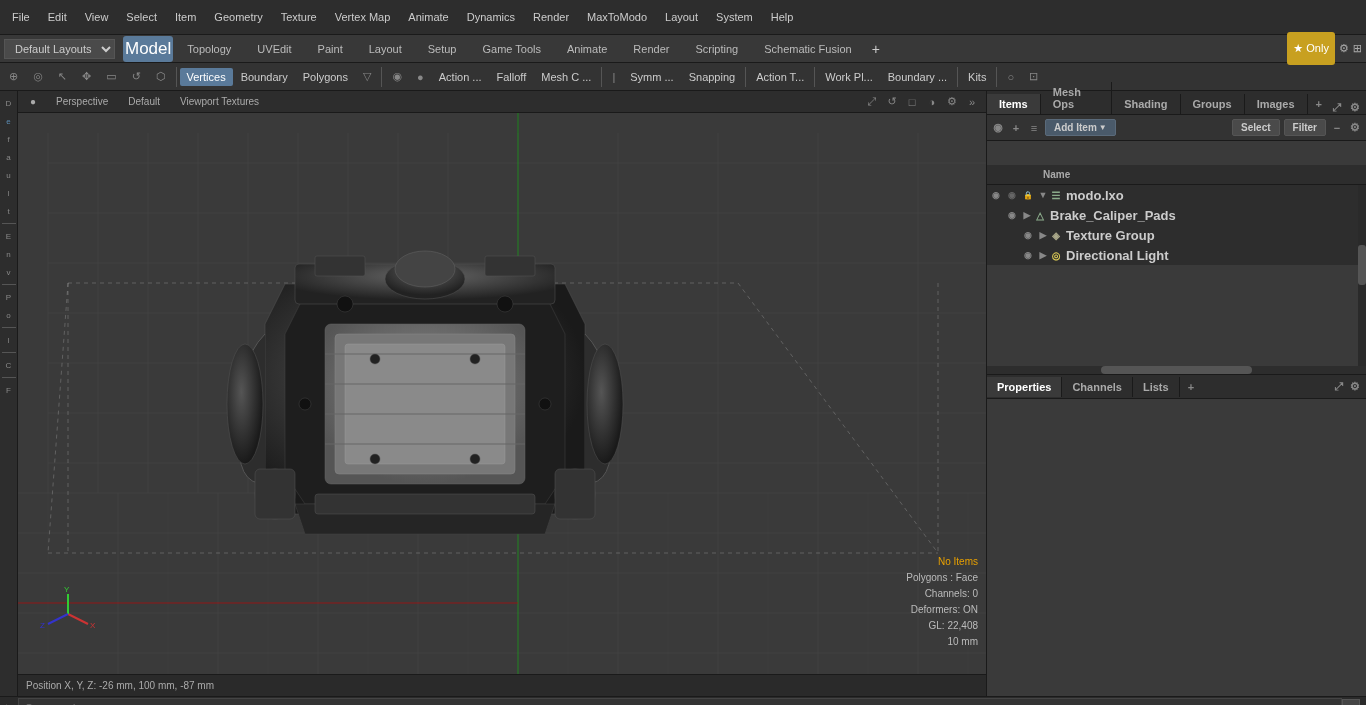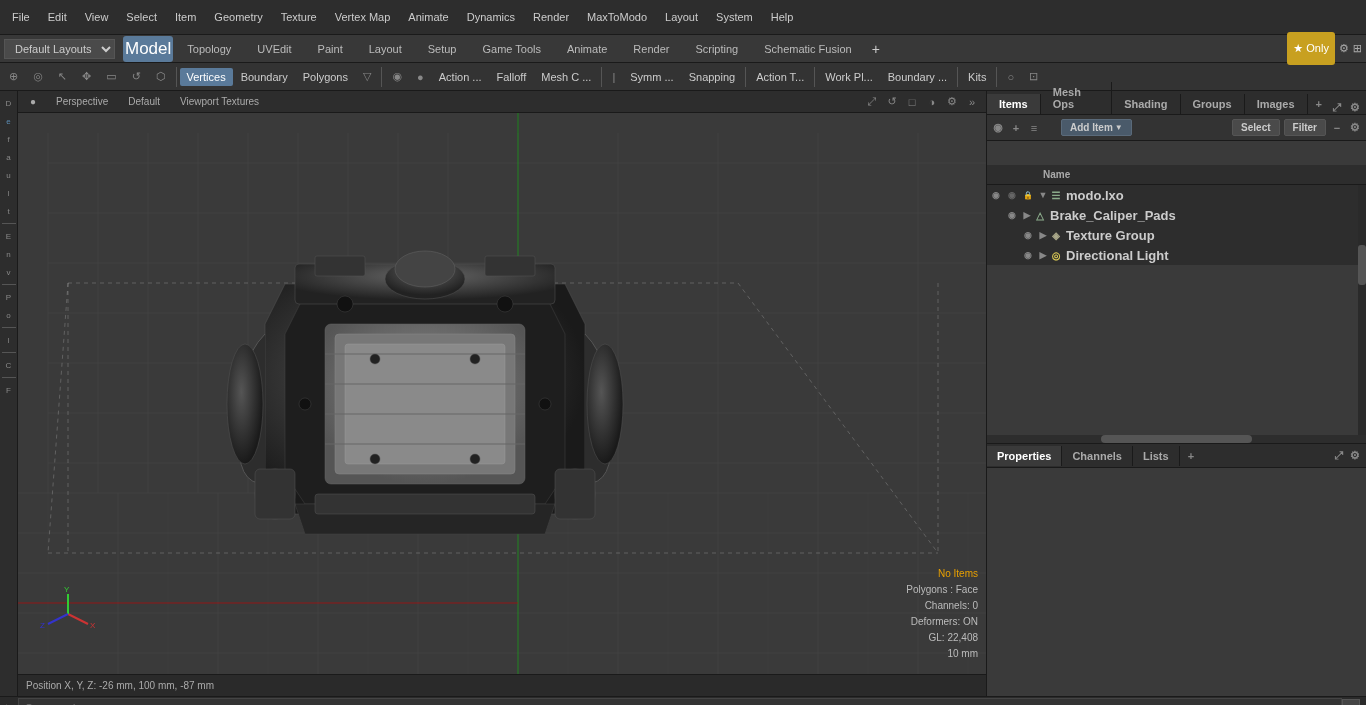--- a/index.html
+++ b/index.html
@@ -40,42 +40,42 @@
     .viewport-controls { display: flex; gap: 4px; align-items: center; }
     .vp-ctrl { width: 16px; height: 16px; display: flex; align-items: center; justify-content: center; color: #888; cursor: pointer; font-size: 11px; }
 
     
     #canvas-3d { position: absolute; top: 22px; left: 0; right: 0; bottom: 22px; background: #3a3a3a; overflow: hidden; }
 
     
     #status-bar { position: absolute; bottom: 0; left: 0; right: 0; height: 22px; background: #2a2a2a; border-top: 1px solid #1a1a1a; display: flex; align-items: center; padding: 0 8px; font-size: 10px; color: #aaa; }
 
     
-    #info-overlay { position: absolute; bottom: 12px; right: 8px; text-align: right; font-size: 10px; line-height: 16px; }
+    #info-overlay { position: absolute; bottom: 24px; right: 8px; text-align: right; font-size: 10px; line-height: 16px; }
     .info-line-orange { color: #e8a000; }
     .info-line { color: #bbb; }
 
     
     #axis-gizmo { position: absolute; bottom: 28px; left: 30px; width: 60px; height: 60px; }
 
     
     #right-panel { width: 380px; background: #3a3a3a; border-left: 1px solid #1a1a1a; display: flex; flex-direction: column; font-weight: bold; }
     #right-panel-tabs { display: flex; height: 24px; background: #2d2d2d; border-bottom: 1px solid #1a1a1a; align-items: flex-end; }
     .rpanel-tab { padding: 4px 12px; font-size: 11px; color: #aaa; cursor: pointer; border-right: 1px solid #1a1a1a; }
     .rpanel-tab.active { background: #3a3a3a; color: #fff; }
     .rpanel-tab-plus { padding: 4px 8px; color: #888; cursor: pointer; }
     .rpanel-tab-right { margin-left: auto; display: flex; align-items: center; gap: 4px; padding-right: 4px; }
     .rpanel-icon { width: 14px; height: 14px; display: flex; align-items: center; justify-content: center; color: #888; cursor: pointer; font-size: 11px; }
 
     
     #items-toolbar { display: flex; align-items: center; height: 26px; background: #333; border-bottom: 1px solid #1a1a1a; padding: 0 4px; gap: 4px; }
     .items-tb-btn { padding: 2px 8px; font-size: 10px; color: #ccc; cursor: pointer; background: #4a4a4a; border: 1px solid #555; border-radius: 2px; }
     .items-tb-spacer { flex: 1; }
     .items-tb-icon { width: 14px; height: 14px; display: flex; align-items: center; justify-content: center; color: #888; cursor: pointer; }
-    #items-add-btn { display: flex; align-items: center; gap: 2px; background: #4a5a6a; border: 1px solid #5a6a7a; border-radius: 2px; padding: 2px 8px; cursor: pointer; color: #ccc; font-size: 10px; margin-left: 16px; }
+    #items-add-btn { display: flex; align-items: center; gap: 2px; background: #4a5a6a; border: 1px solid #5a6a7a; border-radius: 2px; padding: 2px 8px; cursor: pointer; color: #ccc; font-size: 10px; }
     .add-arrow { font-size: 8px; }
 
     
     #col-header { display: flex; align-items: center; height: 20px; background: #2d2d2d; border-bottom: 1px solid #1a1a1a; padding: 0 4px; margin-top: 24px; }
     .col-eye { width: 16px; }
     .col-name { flex: 1; padding-left: 4px; font-size: 10px; color: #aaa; }
 
     
     #scene-tree { flex: 1; background: #2d2d2d; overflow-y: auto; }
     .tree-row { display: flex; align-items: center; height: 20px; padding: 0 2px; cursor: pointer; }
@@ -84,21 +84,21 @@
     .tree-icon { width: 14px; height: 14px; display: flex; align-items: center; justify-content: center; margin-right: 3px; font-size: 10px; }
     .tree-label { font-size: 13px; color: #ccc; }
     .tree-indent1 { padding-left: 18px; }
     .tree-indent2 { padding-left: 34px; }
 
     
     #scroll-area { height: 8px; background: #2d2d2d; }
     #scroll-bar { height: 8px; background: #555; width: 40%; margin-left: 30%; border-radius: 4px; }
 
     
-    #props-panel { height: 253px; background: #3a3a3a; border-top: 1px solid #1a1a1a; display: flex; flex-direction: column; }
+    #props-panel { height: 322px; background: #3a3a3a; border-top: 1px solid #1a1a1a; display: flex; flex-direction: column; }
     #props-tabs { display: flex; height: 24px; background: #2d2d2d; border-bottom: 1px solid #1a1a1a; align-items: center; }
     .props-tab { padding: 4px 10px; font-size: 11px; color: #aaa; cursor: pointer; border-right: 1px solid #1a1a1a; }
     .props-tab.active { background: #3a3a3a; color: #fff; }
     .props-tab-plus { padding: 4px 8px; color: #888; cursor: pointer; }
     .props-tab-right { margin-left: auto; display: flex; align-items: center; gap: 2px; padding-right: 4px; }
     #props-content { flex: 1; background: #3a3a3a; }
 
     
     #bottom-bar { display: flex; align-items: center; height: 22px; background: #2a2a2a; border-top: 1px solid #1a1a1a; padding: 0 6px; }
     #cmd-arrow { color: #888; font-size: 10px; margin-right: 4px; }

